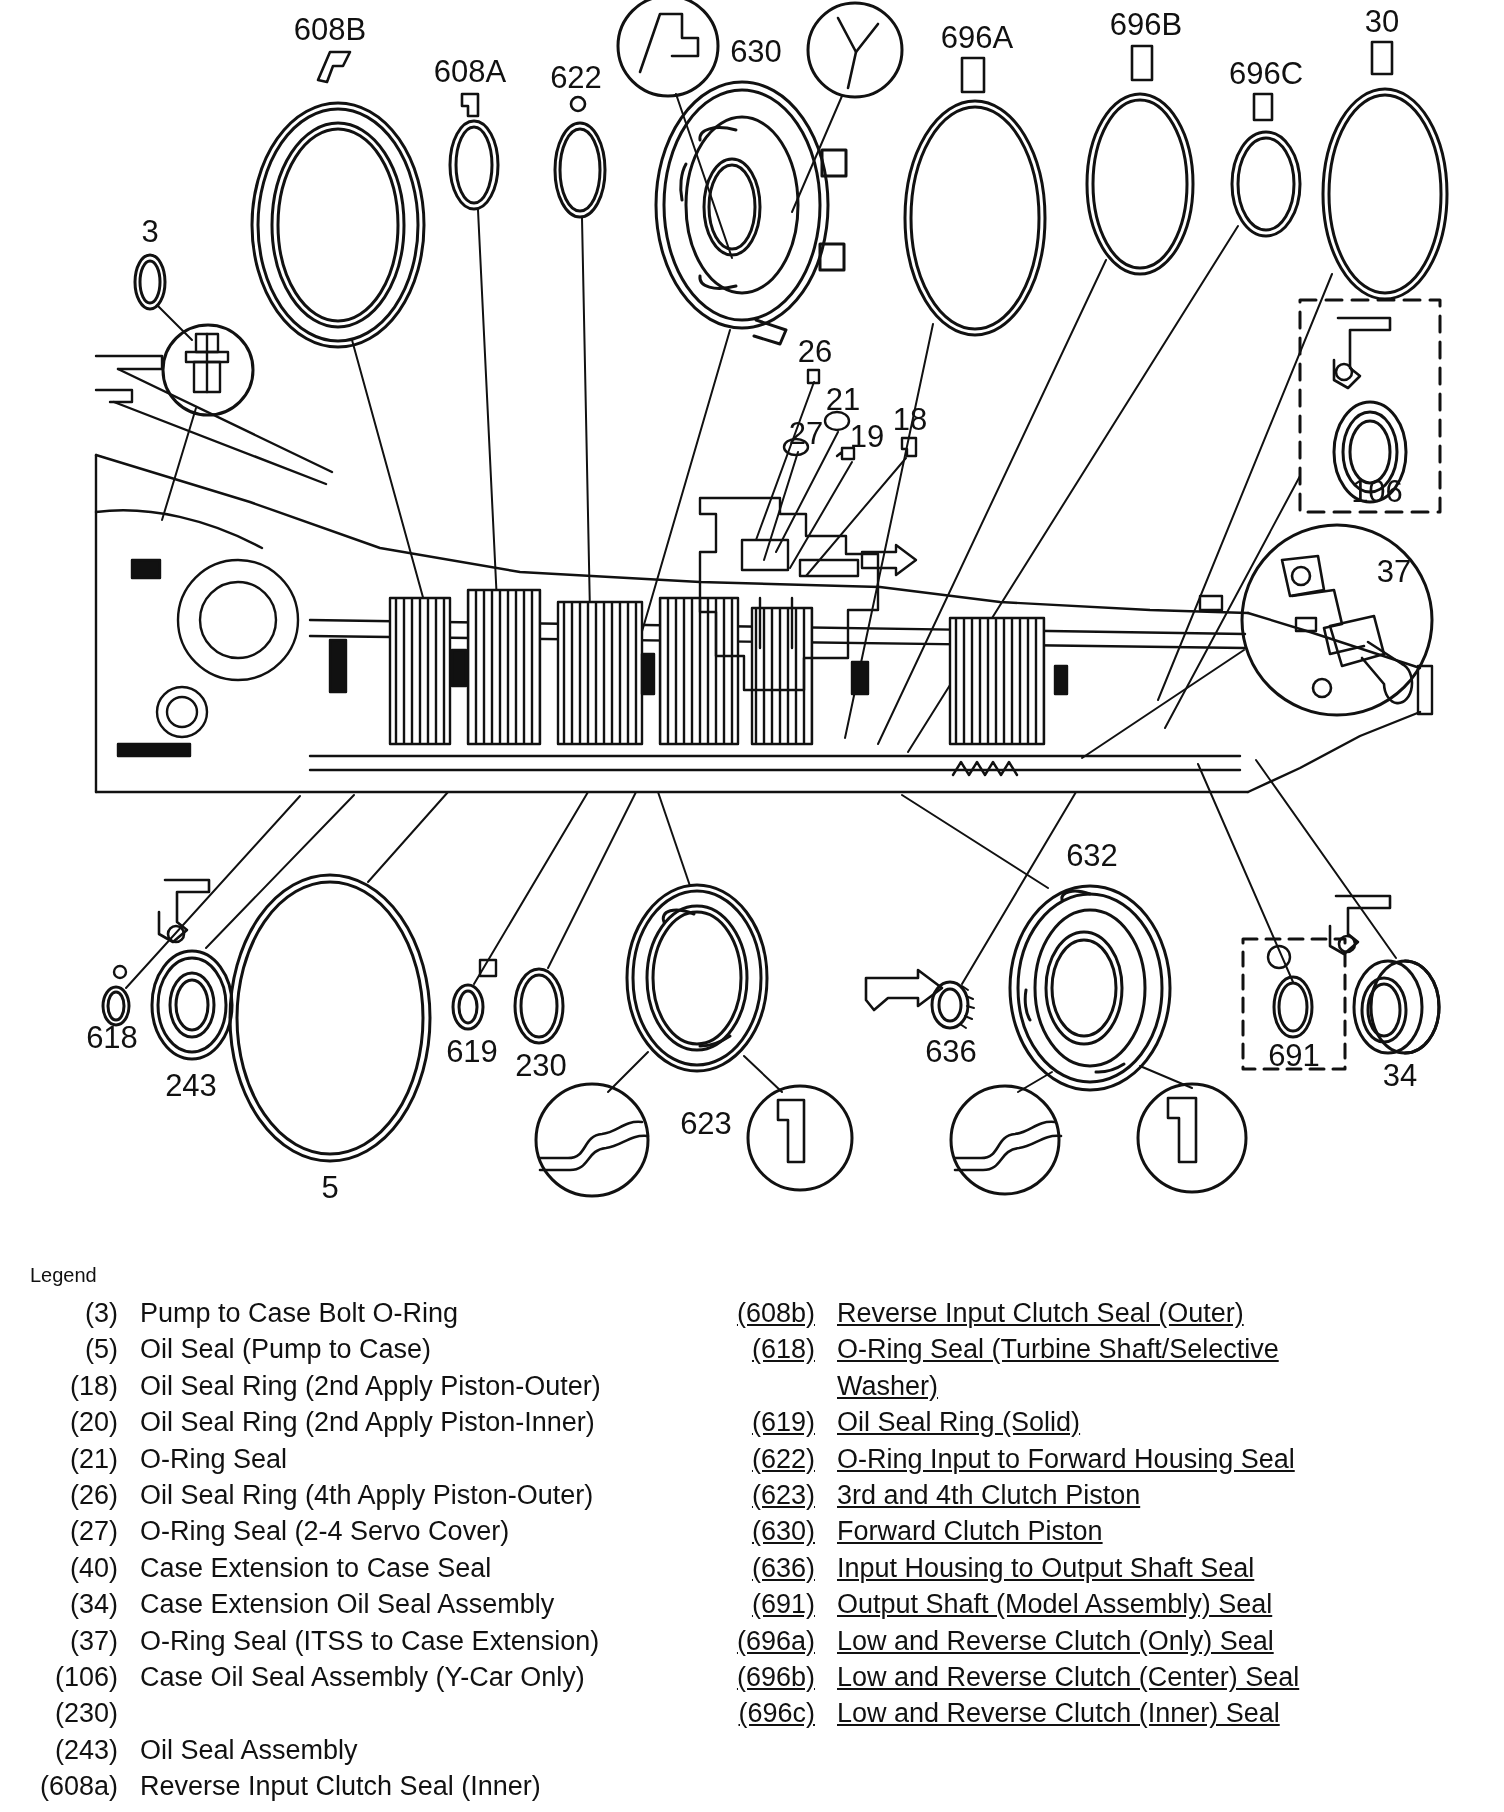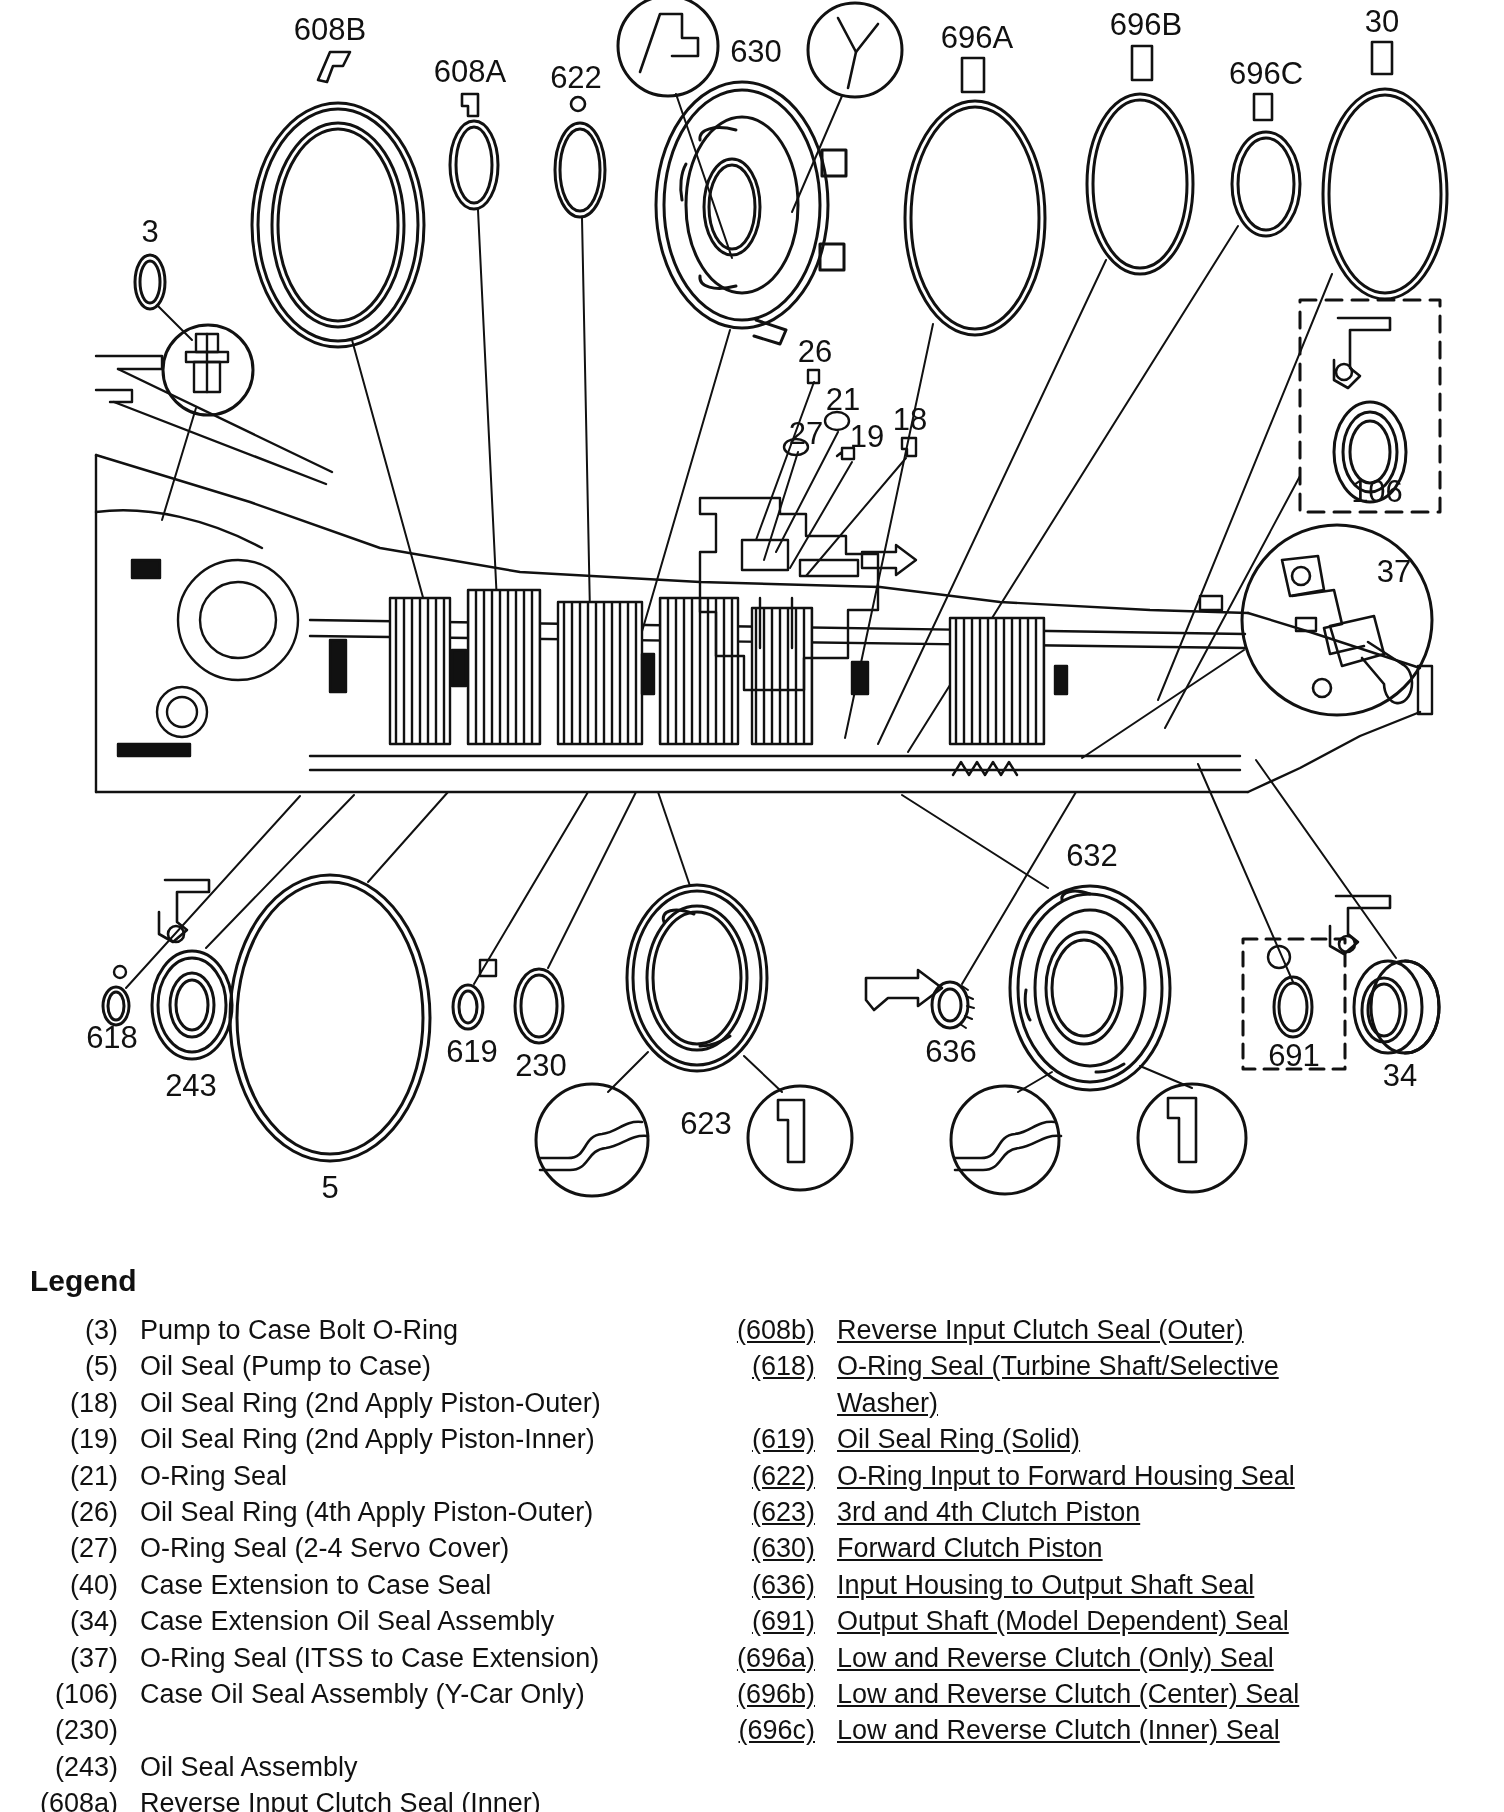--- a/index.html
+++ b/index.html
@@ -18,23 +18,23 @@
     fill:#111;
     text-anchor:middle;
   }
   .legend{
     position:absolute;
     left:30px;
     top:1264px;
     width:1460px;
   }
   .legend-title{
-    font-size:30px;
-    font-weight:bold;
-    margin-bottom:14px;
+    font-size:20px;
+    font-weight:normal;
+    margin-bottom:8px;
   }
   .legend-cols{
     display:flex;
     align-items:flex-start;
   }
   .legend-col{display:block;}
   .legend-col.left{width:640px;}
   .legend-col.right{width:780px;text-decoration:underline;}
   .legend-row{
     display:flex;
@@ -411,21 +411,21 @@
           </div>
       <div class="legend-row">
             <span class="num">(5)</span>
             <span class="txt">Oil Seal (Pump to Case)</span>
           </div>
       <div class="legend-row">
             <span class="num">(18)</span>
             <span class="txt">Oil Seal Ring (2nd Apply Piston-Outer)</span>
           </div>
       <div class="legend-row">
-            <span class="num">(19)</span>
+            <span class="num">(20)</span>
             <span class="txt">Oil Seal Ring (2nd Apply Piston-Inner)</span>
           </div>
       <div class="legend-row">
             <span class="num">(21)</span>
             <span class="txt">O-Ring Seal</span>
           </div>
       <div class="legend-row">
             <span class="num">(26)</span>
             <span class="txt">Oil Seal Ring (4th Apply Piston-Outer)</span>
           </div>
@@ -485,21 +485,21 @@
       <div class="legend-row">
             <span class="num">(630)</span>
             <span class="txt">Forward Clutch Piston</span>
           </div>
       <div class="legend-row">
             <span class="num">(636)</span>
             <span class="txt">Input Housing to Output Shaft Seal</span>
           </div>
       <div class="legend-row">
             <span class="num">(691)</span>
-            <span class="txt">Output Shaft (Model Dependent) Seal</span>
+            <span class="txt">Output Shaft (Model Assembly) Seal</span>
           </div>
       <div class="legend-row">
             <span class="num">(696a)</span>
             <span class="txt">Low and Reverse Clutch (Only) Seal</span>
           </div>
       <div class="legend-row">
             <span class="num">(696b)</span>
             <span class="txt">Low and Reverse Clutch (Center) Seal</span>
           </div>
       <div class="legend-row">

